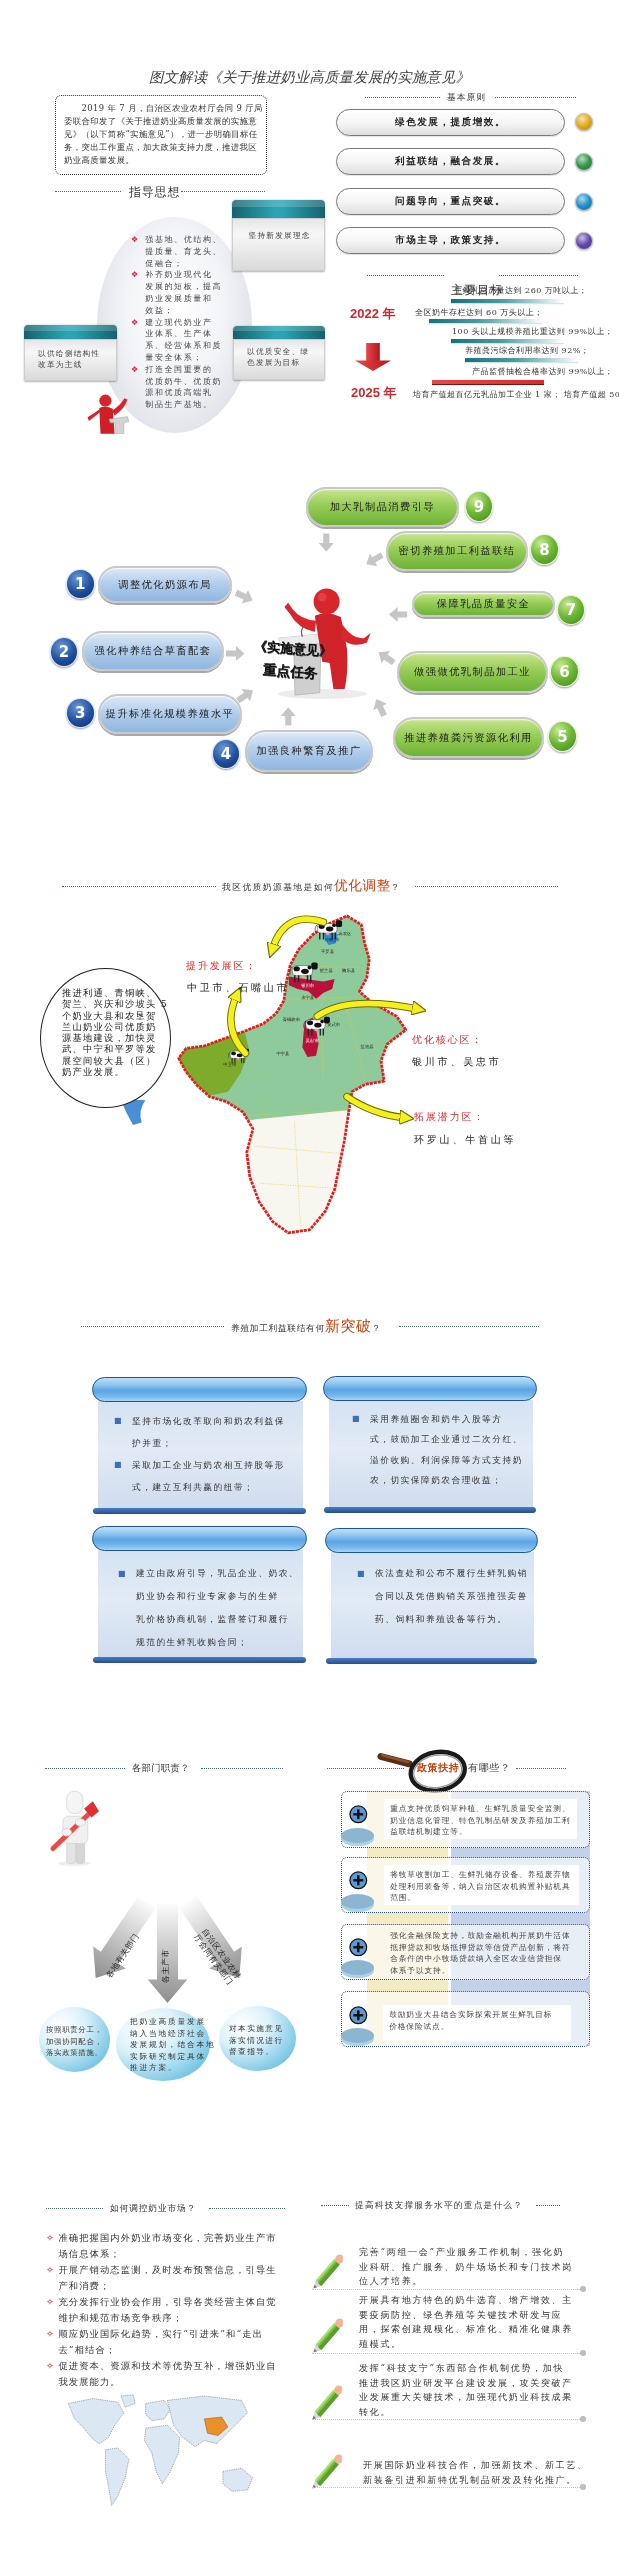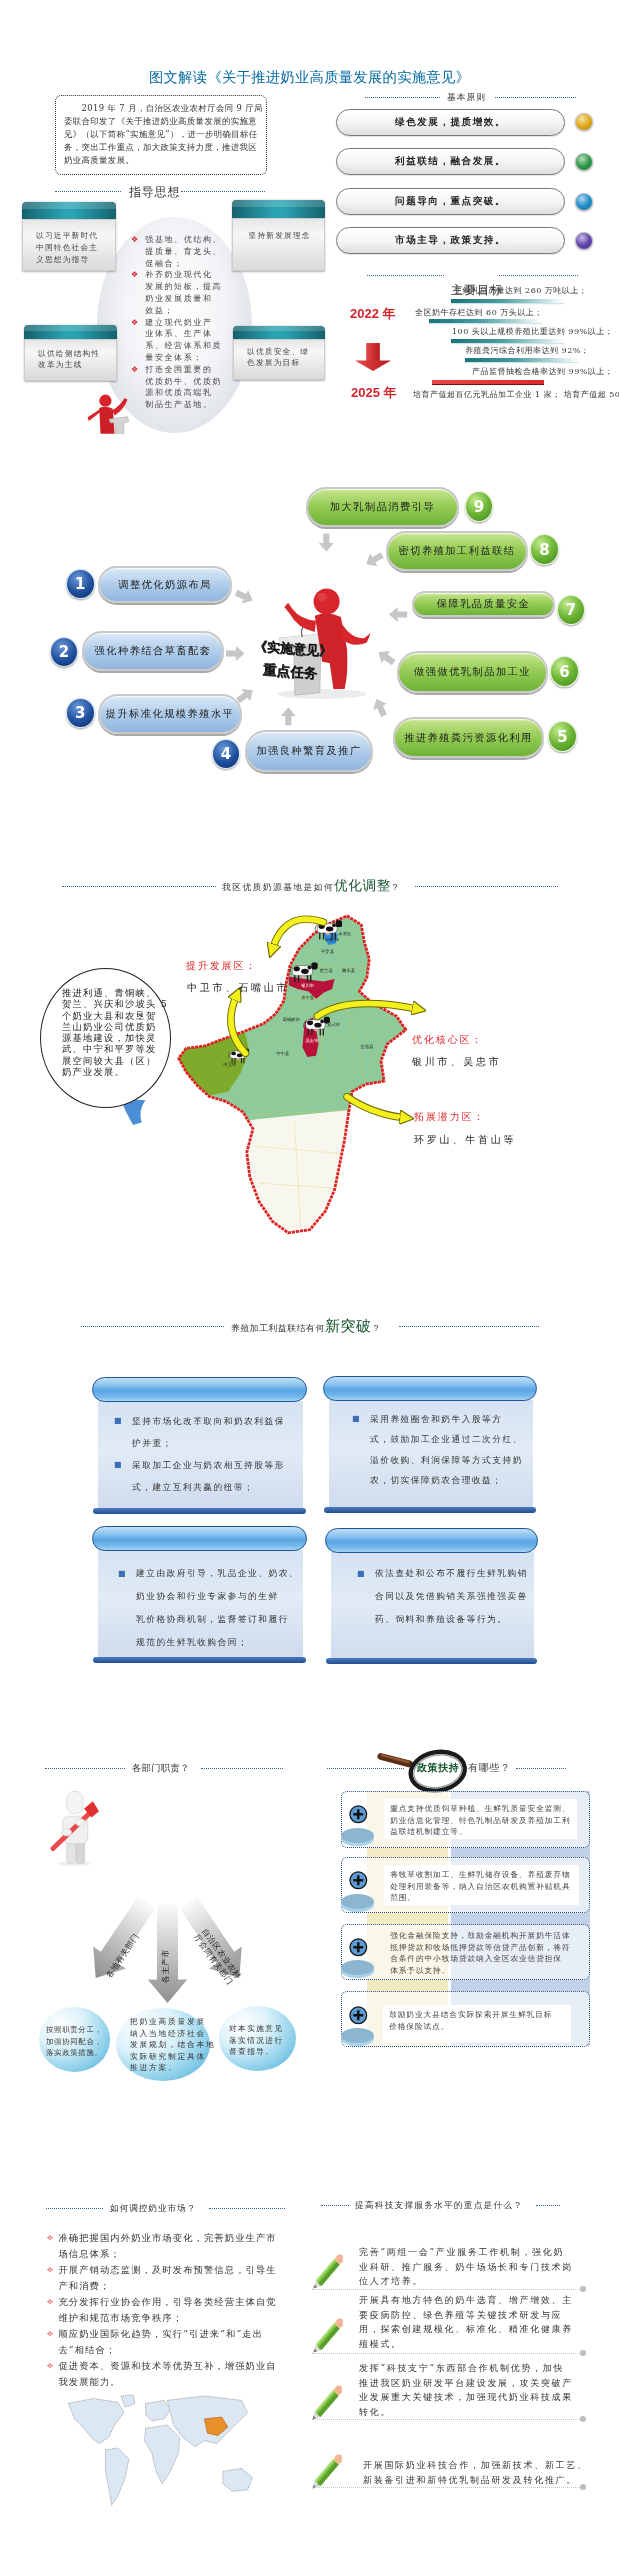--- a/index.html
+++ b/index.html
@@ -1,25 +1,25 @@
 <!DOCTYPE html>
 <html style="font-size:10px"><head>
 <meta charset="utf-8">
 <style>
 *{box-sizing:border-box;}
 body{margin:0;background:#fff;}
 #page{position:relative;width:620px;height:2576px;overflow:hidden;background:#fff;font-family:"DejaVu Serif","Liberation Serif",serif;color:#222;}
 .a{position:absolute;}
 .pre{white-space:pre;}
-.red{color:#14532d;}
+.red{color:#c2410c;}
 .dl{position:absolute;height:0;border-top:1.9px dotted #3f6392;}
 .hl{position:absolute;font-size:9.3px;letter-spacing:0.9px;color:#333;white-space:nowrap;line-height:12.4px;}
 .big{font-size:13.6px;letter-spacing:0.6px;}
 
-.title{font-family:"DejaVu Sans","Liberation Sans",sans-serif;font-size:14.3px;line-height:17.4px;color:#0369a1;white-space:nowrap;letter-spacing:0.3px;}
+.title{font-family:"DejaVu Sans","Liberation Sans",sans-serif;font-size:14.3px;line-height:17.4px;color:#404040;white-space:nowrap;letter-spacing:0.3px;font-style:italic;}
 .intro-box{border:1.9px dotted #333;border-radius:6.2px;}
 .intro-text{font-size:8.4px;letter-spacing:0.4px;line-height:13px;color:#333;white-space:pre;}
 
 .gbox{position:absolute;border-radius:3.7px 3.7px 1.2px 1.2px;overflow:hidden;box-shadow:0 0.6px 1.9px rgba(0,0,0,.3);}
 .gbox .gh{position:absolute;left:0;right:0;top:0;background:linear-gradient(90deg,#15616d 0%,#2aa3b3 45%,#2aa3b3 55%,#15616d 100%);border-radius:3.7px 3.7px 0 0;}
 .gbox .gh::after{content:"";position:absolute;left:0;right:0;top:0;height:40%;background:rgba(255,255,255,.18);border-radius:3.7px 3.7px 0 0;}
 .gbox .gb{position:absolute;left:0;right:0;bottom:0;background:linear-gradient(180deg,#e6e6e6 0%,#f7f7f7 30%,#dadada 100%);border:1.9px solid #cdcdcd;font-size:7.7px;letter-spacing:1.2px;line-height:11.8px;color:#444;white-space:pre;}
 .g-ellipse{border-radius:50%;background:radial-gradient(ellipse at 50% 42%,#ffffff 0%,#f3f4f7 45%,#e1e4ea 72%,#c3cad8 92%,#b2bbcd 100%);}
 .gbul{font-size:8px;letter-spacing:1.6px;line-height:11.8px;color:#444;}
 .gbul .row{display:flex;}
@@ -123,26 +123,20 @@
 见》（以下简称“实施意见”），进一步明确目标任
 务，突出工作重点，加大政策支持力度，推进我区
 奶业高质量发展。</div>
 
 <div class="dl" style="left:55px;top:191px;width:66px"></div>
 <div class="hl" style="left:129px;top:186px;font-size:12px;letter-spacing:0.8px">指导思想</div>
 <div class="dl" style="left:181px;top:191px;width:84px"></div>
 
 <div class="a g-ellipse" style="left:97px;top:217px;width:155px;height:216px"></div>
 
-<div class="gbox" style="left:22px;top:202px;width:94px;height:69px">
-  <div class="gh" style="height:17.4px"></div>
-  <div class="gb" style="top:17.4px;padding:10px 0 0 13px">以习近平新时代
-中国特色社会主
-义思想为指导</div>
-</div>
 <div class="gbox" style="left:232px;top:200px;width:93px;height:71px">
   <div class="gh" style="height:18px"></div>
   <div class="gb" style="top:18px;padding:10.5px 0 0 15.5px">坚持新发展理念</div>
 </div>
 <div class="gbox" style="left:23.5px;top:325px;width:93px;height:56px">
   <div class="gh" style="height:14.3px"></div>
   <div class="gb" style="top:14.3px;padding:7.4px 0 0 13.6px">以供给侧结构性
 改革为主线</div>
 </div>
 <div class="gbox" style="left:233px;top:326px;width:92px;height:54px">

